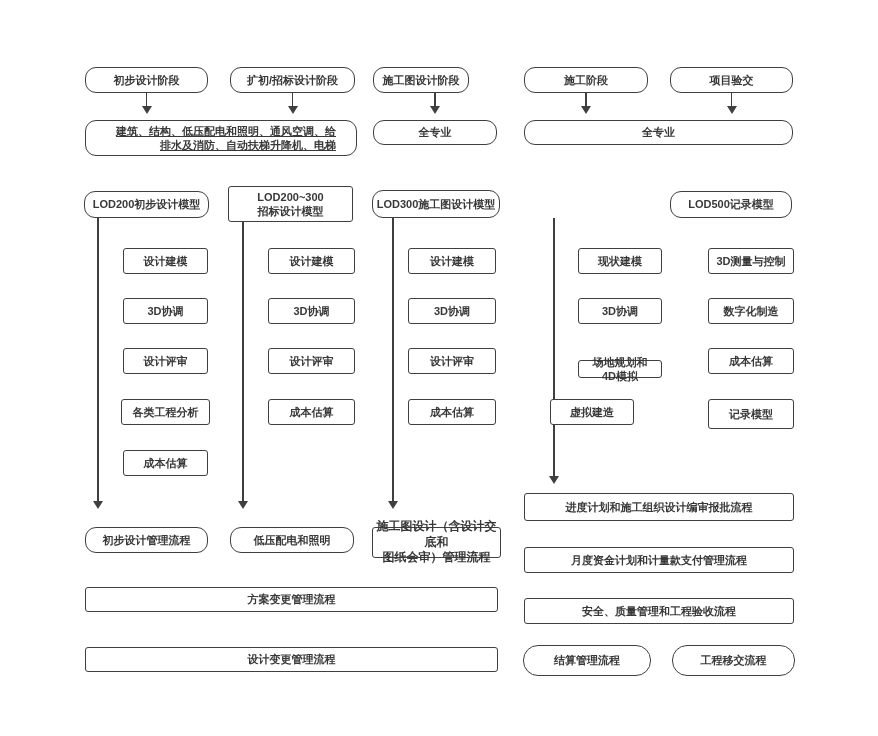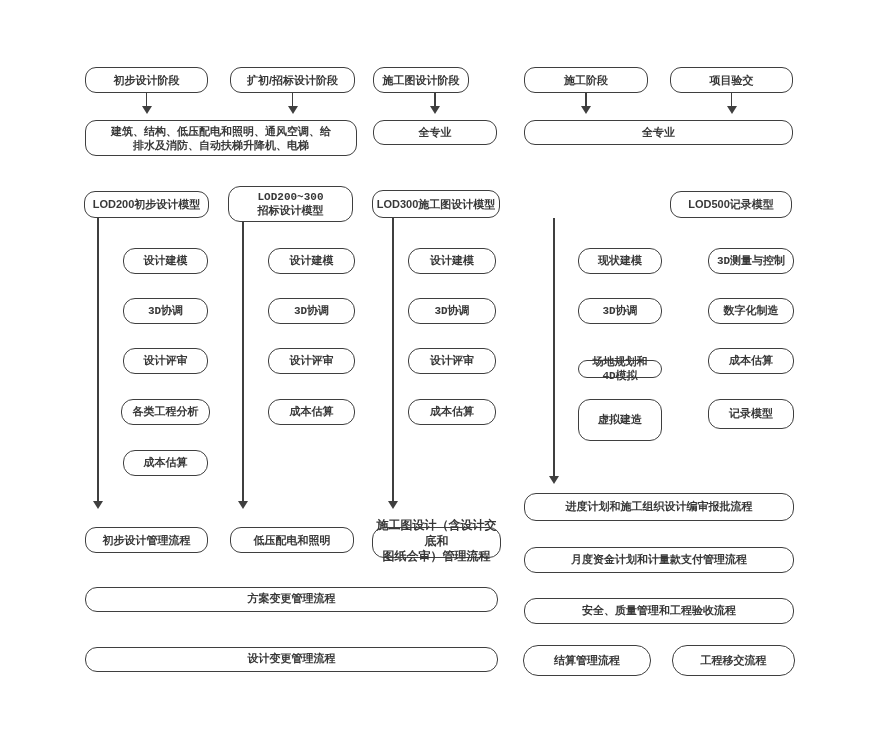--- a/index.html
+++ b/index.html
@@ -22,26 +22,27 @@
     line-height:1.3;
     display:flex;
     align-items:center;
     justify-content:center;
     text-align:center;
     white-space:pre-line;
     padding:0 3px;
   }
   .box.left{
     justify-content:flex-start;
-    text-align:center;
+    text-align:right;
     padding:0 20px;
     white-space:normal;
+    text-decoration:underline;
   }
   .box.small{font-size:12px;}
-  .box.r12{border-radius:12px;font-family:Liberation Mono, monospace;}
+  .box.r12{border-radius:3px;}
   .box.r15{border-radius:15px;}
   .arrow{
     position:absolute;
     width:1.5px;
     background:#3f3f3f;
   }
   .arrow::after{
     content:'';
     position:absolute;
     left:-4.3px;
@@ -97,21 +98,21 @@
 
   <div class="box r12" style="left:408px;top:248px;width:88px;height:26px">设计建模</div>
   <div class="box r12" style="left:408px;top:298px;width:88px;height:26px">3D协调</div>
   <div class="box r12" style="left:408px;top:348px;width:88px;height:26px">设计评审</div>
   <div class="box r12" style="left:408px;top:399px;width:88px;height:26px">成本估算</div>
 
   <div class="box r12" style="left:578px;top:248px;width:84px;height:26px">现状建模</div>
   <div class="box r12" style="left:578px;top:298px;width:84px;height:26px">3D协调</div>
   <div class="box r12" style="left:578px;top:360px;width:84px;height:18px">场地规划和
 4D模拟</div>
-  <div class="box r12" style="left:578px;top:399px;width:84px;height:42px">虚拟建造</div>
+  <div class="box r12" style="left:550px;top:399px;width:84px;height:26px">虚拟建造</div>
 
   <div class="box r12" style="left:708px;top:248px;width:86px;height:26px">3D测量与控制</div>
   <div class="box r12" style="left:708px;top:298px;width:86px;height:26px">数字化制造</div>
   <div class="box r12" style="left:708px;top:348px;width:86px;height:26px">成本估算</div>
   <div class="box r12" style="left:708px;top:399px;width:86px;height:30px">记录模型</div>
 
   <div class="box" style="left:85px;top:527px;width:123px;height:26px">初步设计管理流程</div>
   <div class="box" style="left:230px;top:527px;width:124px;height:26px">低压配电和照明</div>
   <div class="box small r12" style="left:372px;top:527px;width:129px;height:31px">施工图设计（含设计交底和
 图纸会审）管理流程</div>

